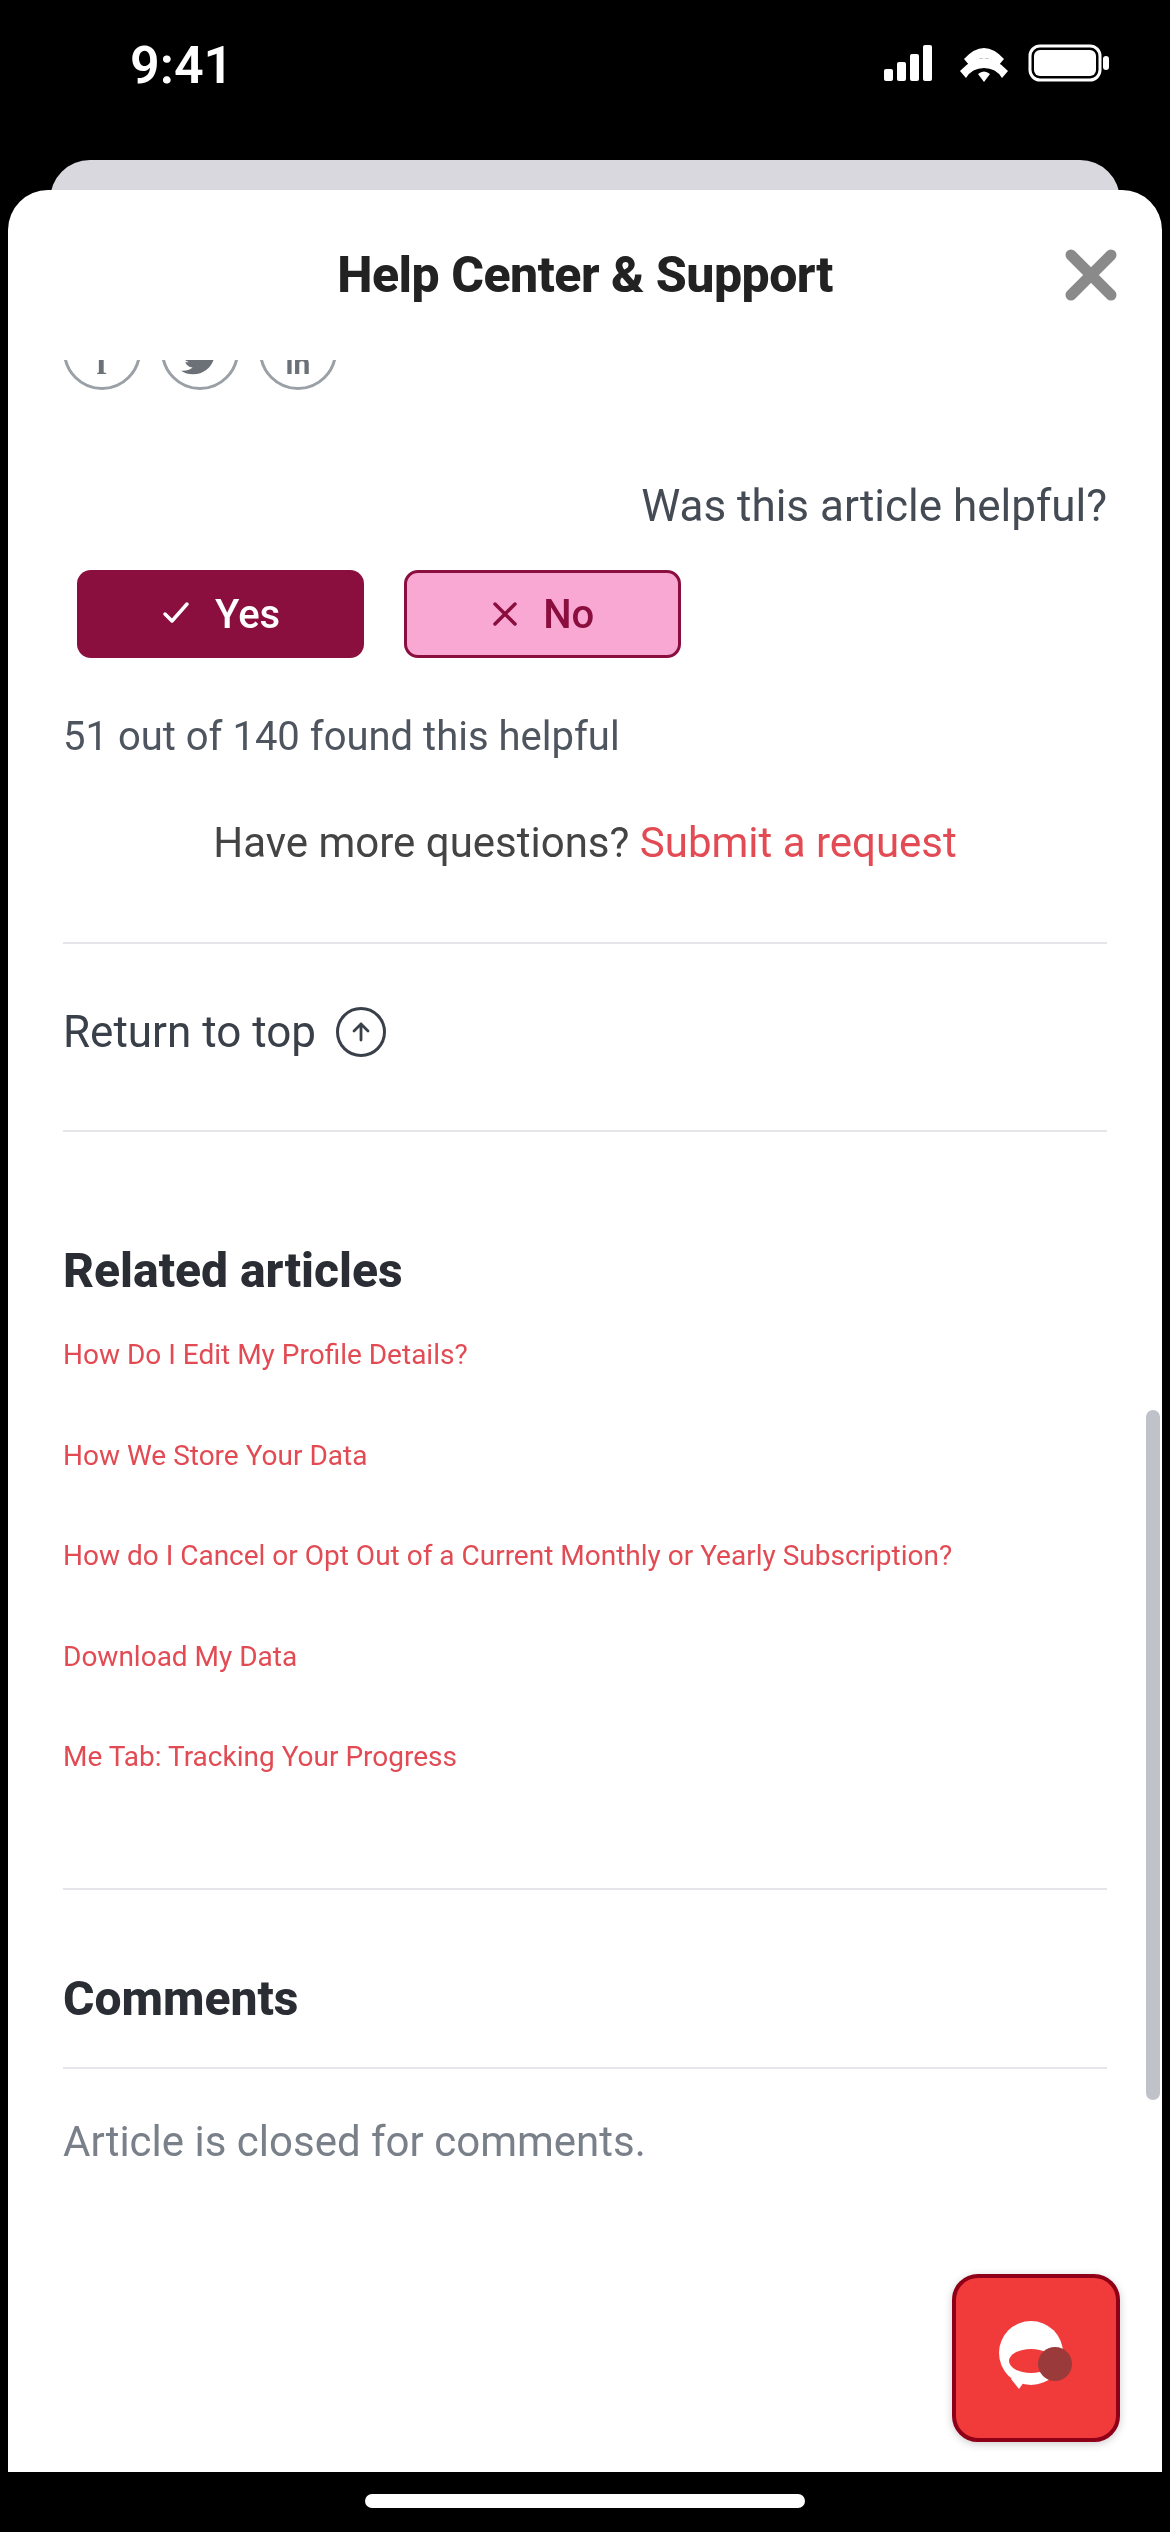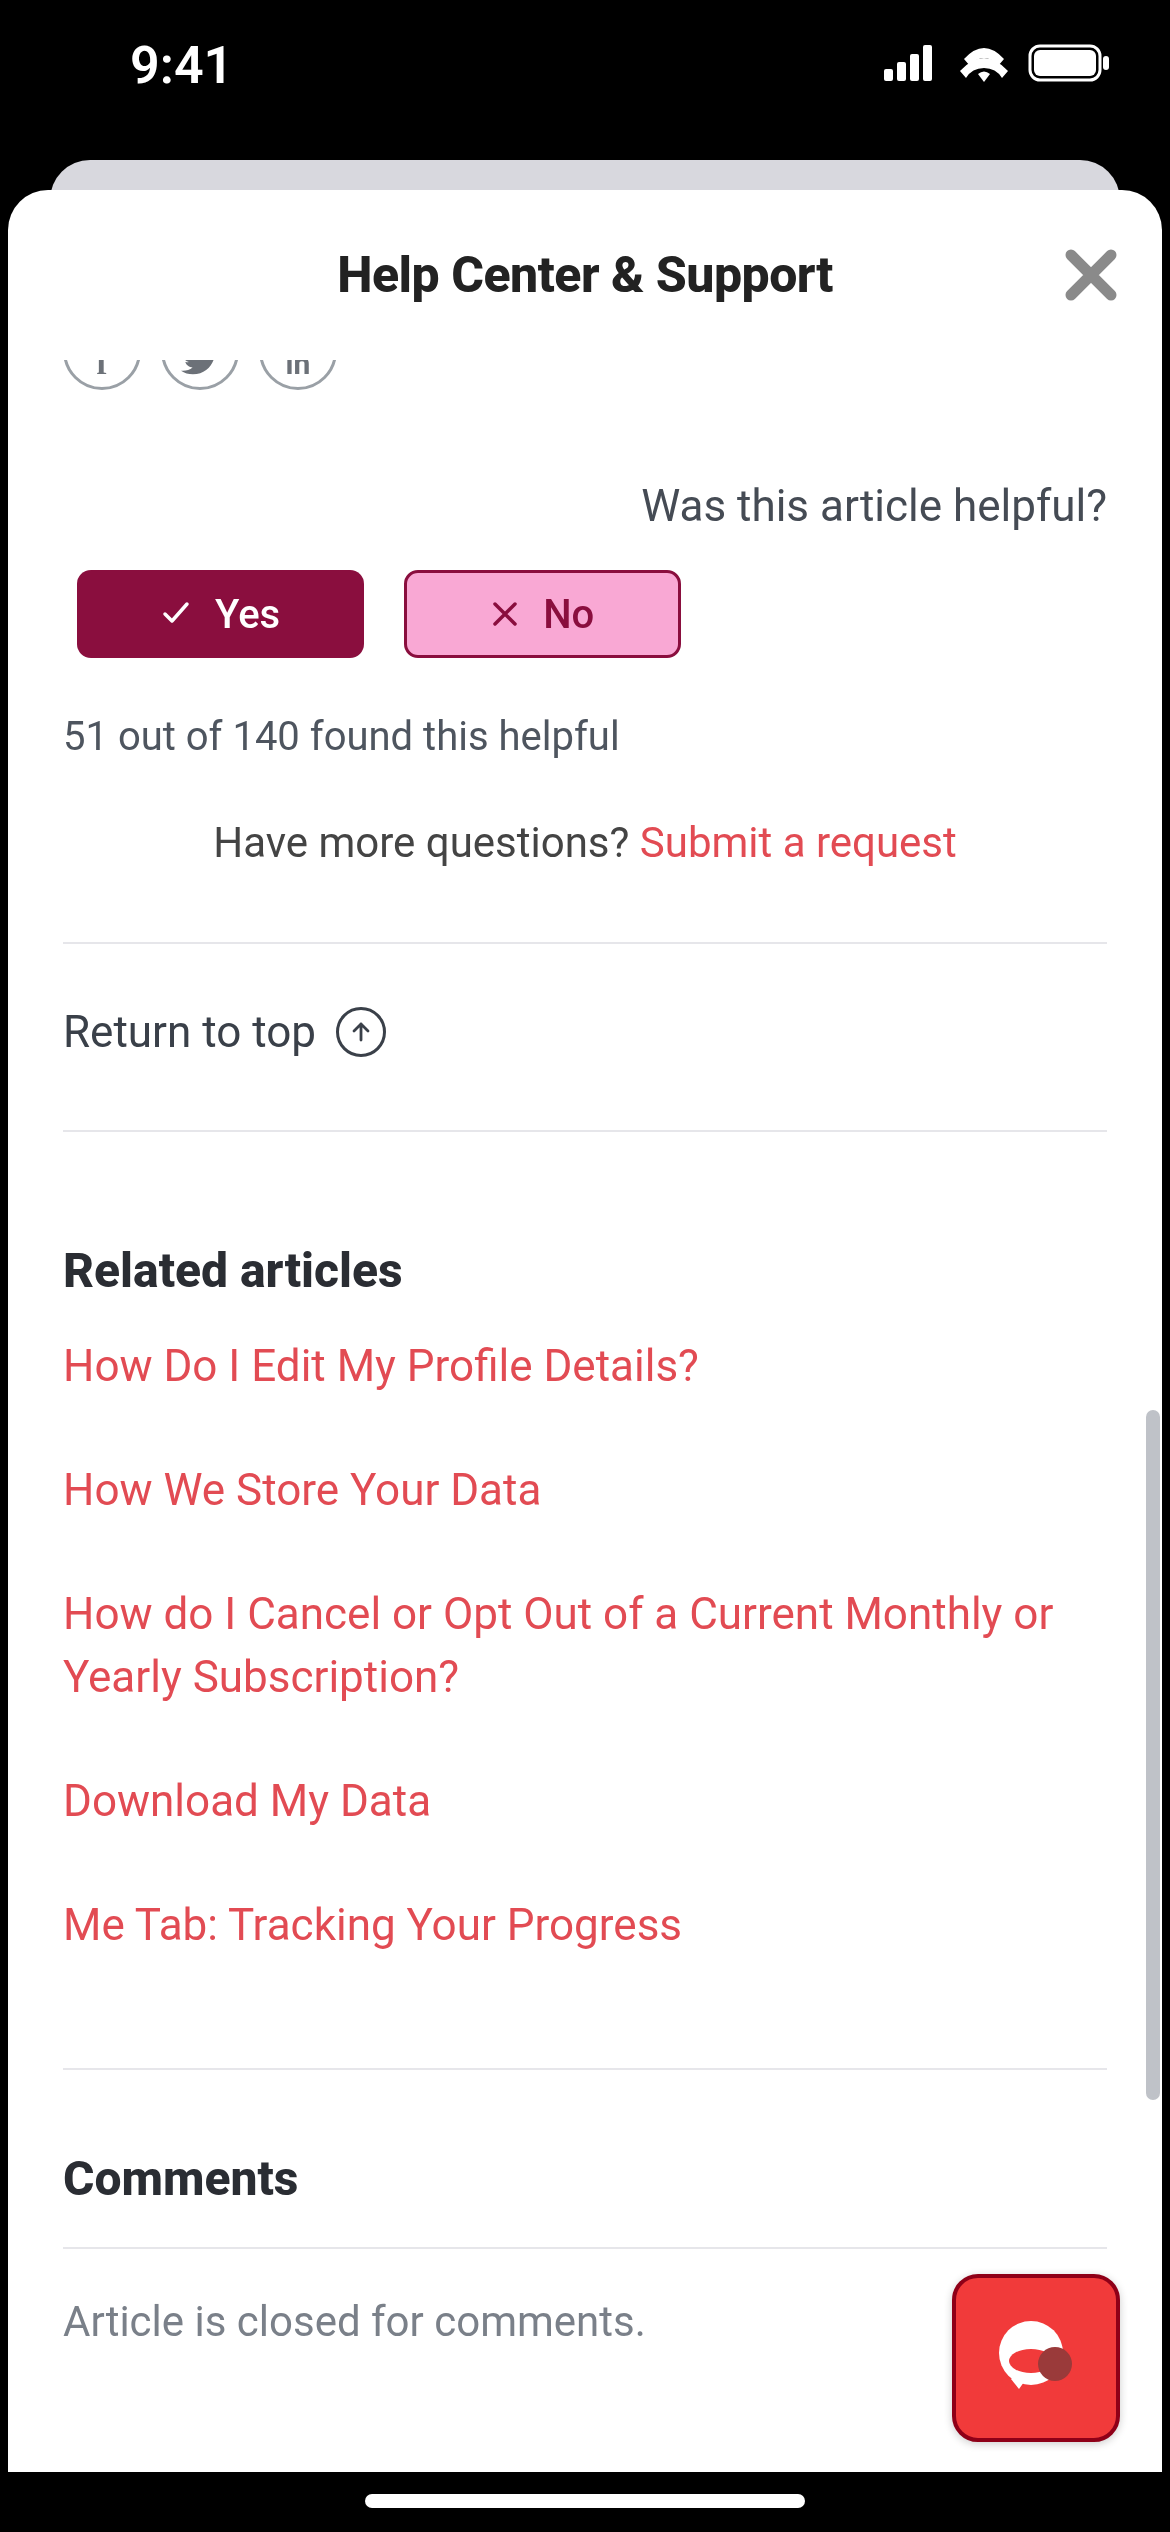--- a/index.html
+++ b/index.html
@@ -190,21 +190,21 @@
       color: #2a2d33;
       margin-bottom: 36px;
     }
     .related-list {
       display: flex;
       flex-direction: column;
       gap: 60px;
       margin-bottom: 110px;
     }
     .related-link {
-      font-size: 44px;
+      font-size: 28px;
       color: #e24b53;
       text-decoration: none;
       line-height: 1.45;
       cursor: pointer;
     }
     .comments-count {
       font-size: 42px;
       color: #7a8089;
       margin-bottom: 70px;
     }

